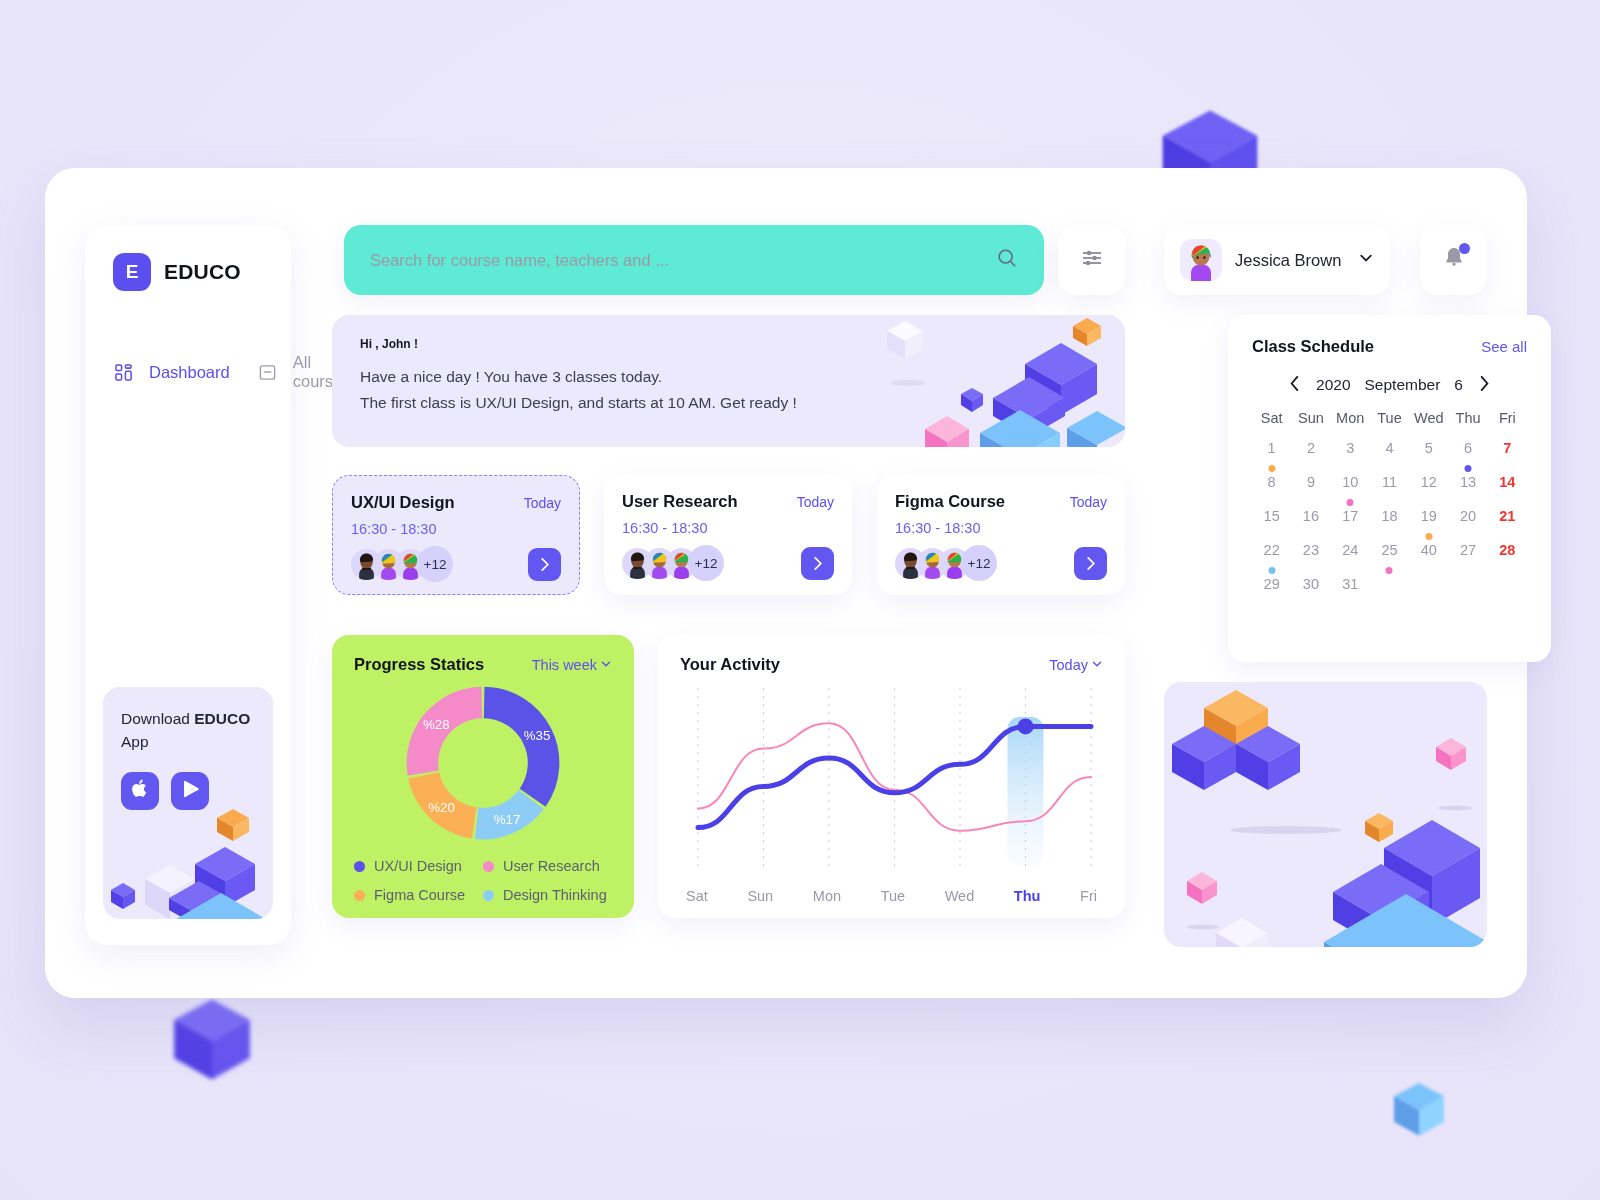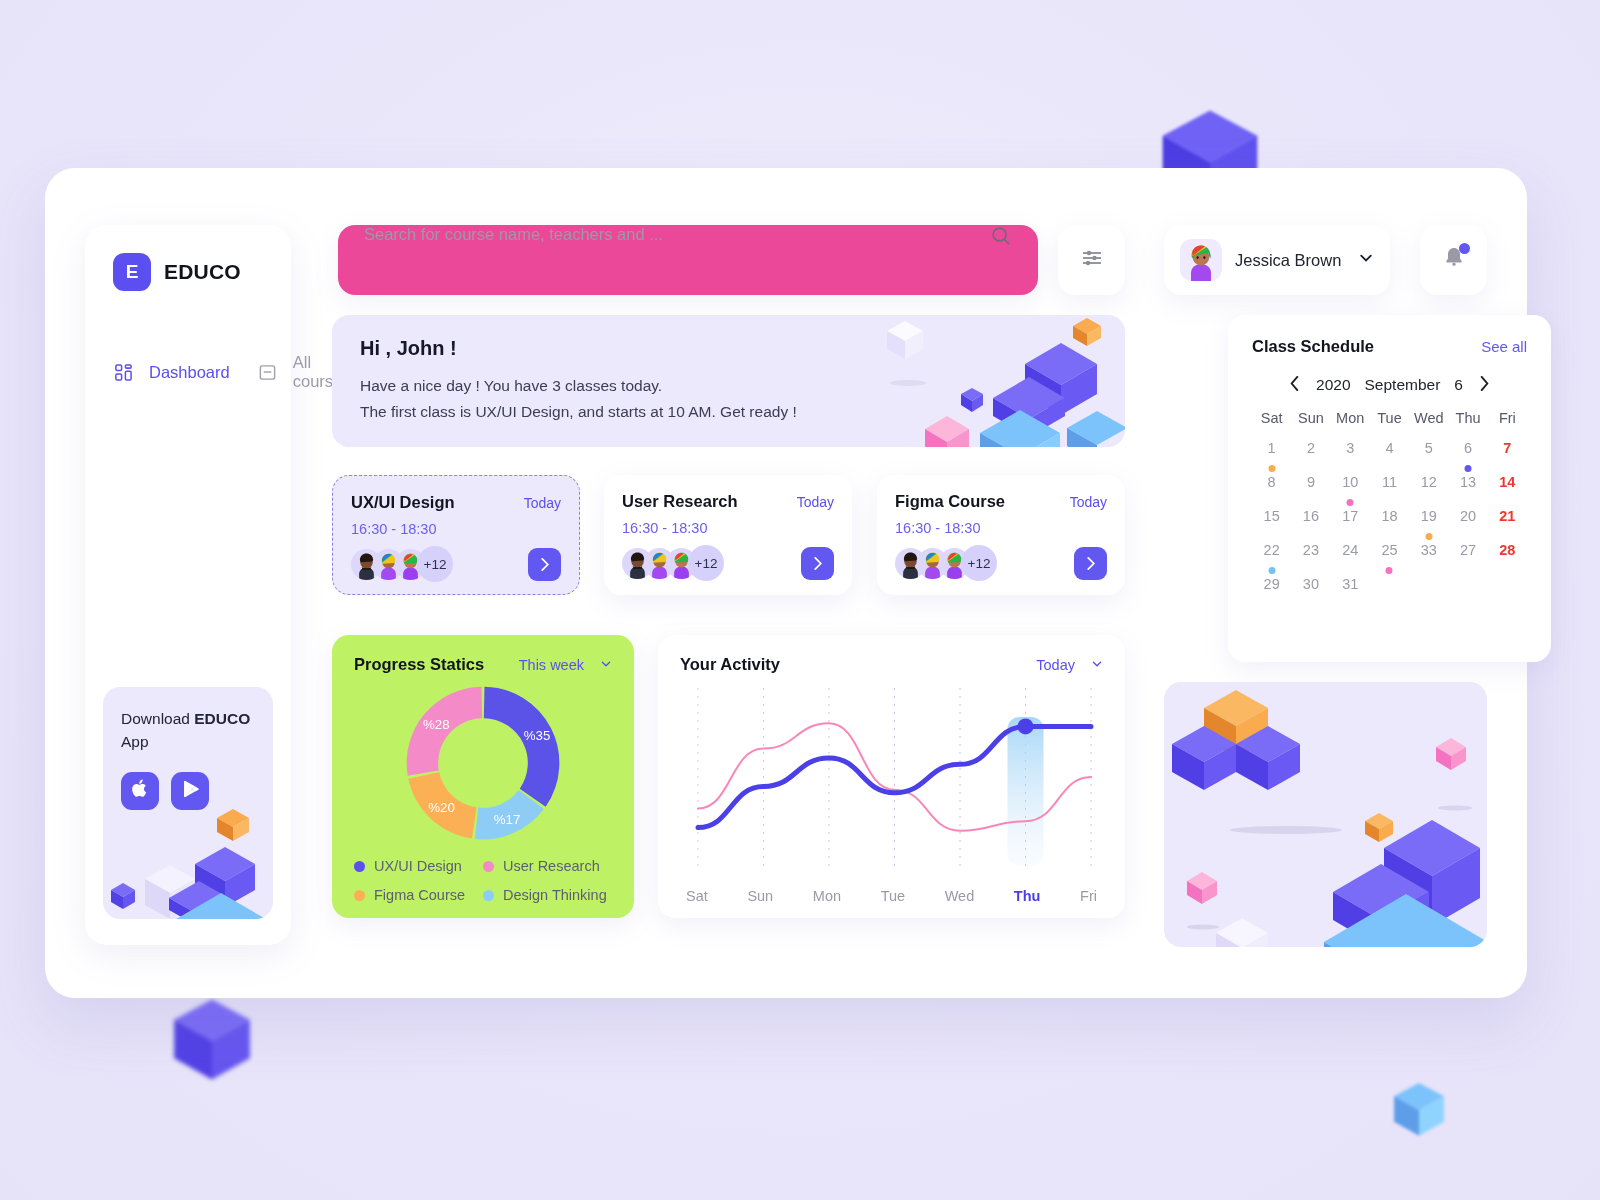--- a/index.html
+++ b/index.html
@@ -67,25 +67,25 @@
   #download-card .dl-title b { font-weight: bold; }
   .store-row { display: flex; gap: 12px; margin-top: 18px; }
   .store-btn {
     width: 38px; height: 38px; border-radius: 11px;
     background: #6257f0; display: flex; align-items: center; justify-content: center;
     cursor: pointer;
   }
 
   
   #searchbar {
-    position: absolute; left: 293px; top: 57px;
+    position: absolute; left: 299px; top: 57px;
     width: 700px; height: 70px;
-    background: #ec4899; border-radius: 17px;
+    background: #5eead4; border-radius: 17px;
     box-shadow: 0 8px 26px rgba(130,120,200,.10);
-    display: flex; align-items: flex-start; padding: 0 26px;
+    display: flex; align-items: center; padding: 0 26px;
   }
   #search-input {
     flex: 1; border: none; outline: none; background: transparent;
     font-family: "Liberation Sans", sans-serif;
     font-size: 16.5px; color: #30323f;
   }
   #search-input::placeholder { color: #9a9aa8; }
 
   #filter-btn {
     position: absolute; left: 1013px; top: 57px;
@@ -116,21 +116,21 @@
     display: flex; align-items: center; justify-content: center; cursor: pointer;
   }
 
   
   #greeting {
     position: absolute; left: 287px; top: 147px;
     width: 793px; height: 132px;
     background: #ece9fd; border-radius: 17px;
     padding: 22px 28px; overflow: hidden;
   }
-  #greeting h2 { font-size: 20px; color: #16182a; margin-bottom: 13px; }
+  #greeting h2 { font-size: 12px; color: #16182a; margin-bottom: 13px; }
   #greeting p { font-size: 15.5px; color: #3b3d52; line-height: 1.68; }
 
   
   .course-card {
     position: absolute; top: 307px;
     width: 248px; height: 120px;
     background: #fff; border-radius: 17px;
     box-shadow: 0 8px 26px rgba(130,120,200,.11);
     padding: 17px 18px;
   }
@@ -172,21 +172,21 @@
   }
   #activity-card {
     position: absolute; left: 613px; top: 467px;
     width: 467px; height: 283px;
     background: #fff; border-radius: 17px;
     box-shadow: 0 8px 26px rgba(130,120,200,.11);
     padding: 20px 22px;
   }
   .card-head { display: flex; align-items: center; justify-content: space-between; }
   .card-title { font-size: 16.5px; font-weight: bold; color: #12141f; }
-  .card-filter { font-size: 14.5px; color: #5b4ff0; display: flex; align-items: center; gap: 16px; cursor: pointer; }
+  .card-filter { font-size: 14.5px; color: #5b4ff0; display: flex; align-items: center; gap: 3px; cursor: pointer; }
 
   .legend { display: flex; flex-wrap: wrap; margin-top: 8px; }
   .legend-item {
     width: 50%; display: flex; align-items: center; gap: 9px;
     font-size: 14.5px; color: #5c5f72; margin-bottom: 13px;
   }
   .dot { width: 11px; height: 11px; border-radius: 50%; flex: none; }
 
   .xaxis { display: flex; justify-content: space-between; padding: 0 6px; margin-top: 4px; }
   .xaxis span { font-size: 14.5px; color: #9a9aa8; }
@@ -770,21 +770,21 @@
           <div class="num">23</div>
         </div>
         <div class="cal-cell">
           <div class="num">24</div>
         </div>
         <div class="cal-cell">
           <div class="num">25</div>
           <span class="mark" style="background: rgb(244, 114, 192);"></span>
         </div>
         <div class="cal-cell">
-          <div class="num">33</div>
+          <div class="num">40</div>
         </div>
         <div class="cal-cell">
           <div class="num">27</div>
         </div>
         <div class="cal-cell wknd">
           <div class="num">28</div>
         </div>
         <div class="cal-cell">
           <div class="num">29</div>
         </div>

